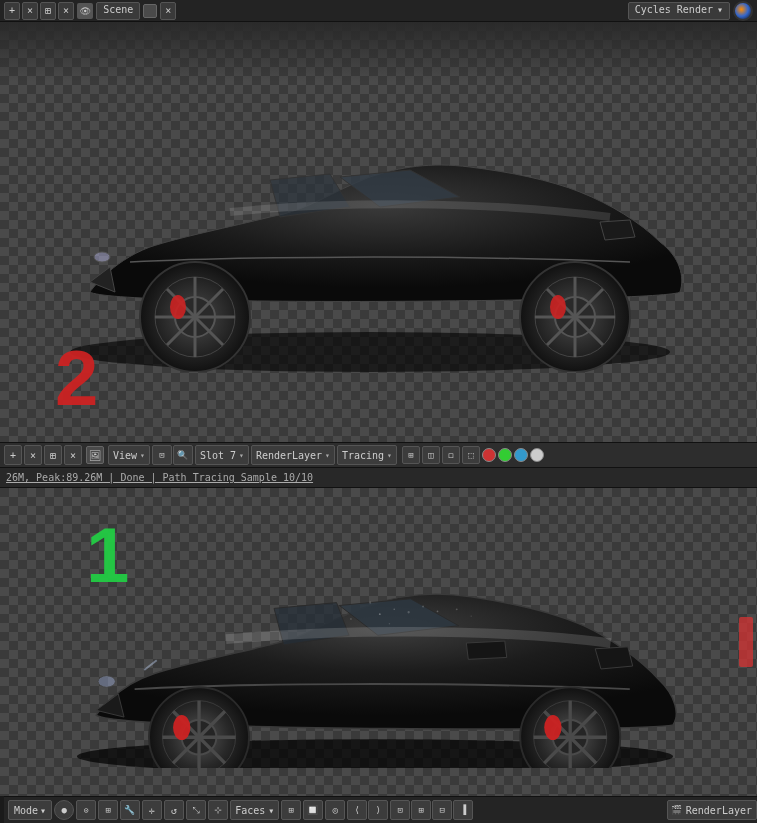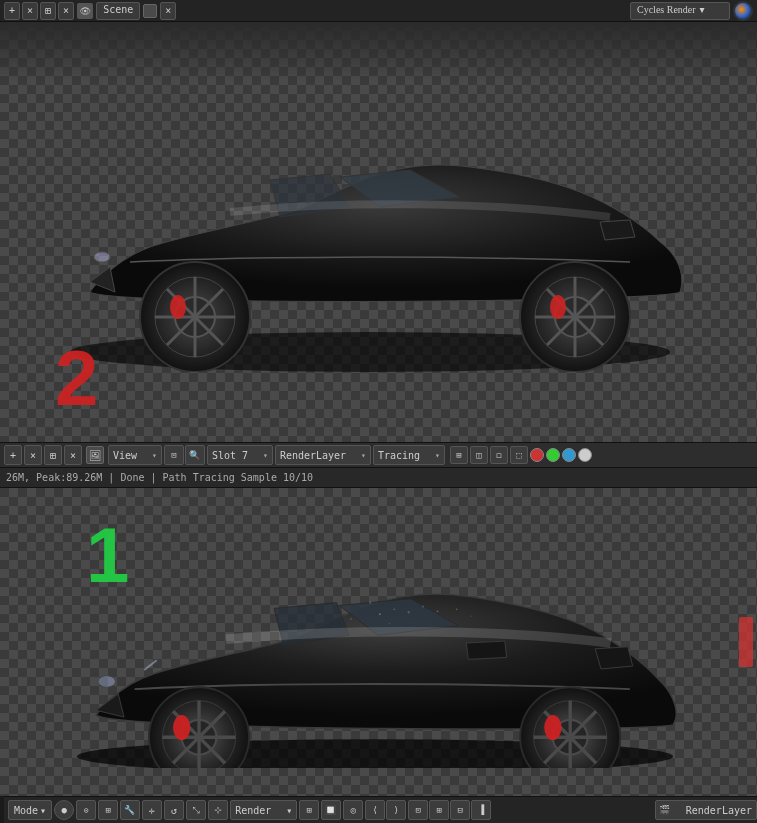--- a/index.html
+++ b/index.html
@@ -45,21 +45,21 @@
       background: #3c3c3c;
       border: 1px solid #555;
       color: #ccc;
       font-size: 10px;
       padding: 1px 4px;
       cursor: pointer;
       border-radius: 2px;
       height: 20px;
       display: flex;
       align-items: center;
-      gap: 15px;
+      gap: 3px;
       white-space: nowrap;
     }
 
     .dropdown-arrow {
       font-size: 8px;
       color: #aaa;
     }
 
     .spacer { flex: 1; }
 
@@ -87,21 +87,21 @@
       <div class="top-bar-btn">⊞</div>
       <div class="top-bar-btn">×</div>
     </div>
     <div style="width:16px;height:16px;background:#555;border-radius:2px;display:flex;align-items:center;justify-content:center;font-size:9px;">👁</div>
     <div class="scene-label">
       <span>Scene</span>
     </div>
     <div style="width:14px;height:14px;background:#4a4a4a;border:1px solid #666;border-radius:2px;"></div>
     <div class="top-bar-btn">×</div>
     <div class="spacer"></div>
-    <div class="scene-label" style="min-width:100px;font-family:Liberation Serif, serif;">
+    <div class="scene-label" style="min-width:100px;">
       <span>Cycles Render</span>
       <span style="margin-left:4px;">▾</span>
     </div>
     <div style="width:20px;height:20px;border-radius:50%;background:radial-gradient(circle at 40% 40%, #ff8c00, #3366cc, #111);border:2px solid #333;"></div>
   </div>
 
   <div style="position:absolute; top:22px; left:0; width:757px; height:420px; overflow:hidden;">
 
     <div style="position:absolute;top:0;left:0;right:0;bottom:0;background-image:repeating-conic-gradient(#4a4a4a 0% 25%, #3a3a3a 0% 50%);background-size:18px 18px;"></div>
 
@@ -208,21 +208,21 @@
       <div style="width:18px;height:18px;background:#3c3c3c;border:1px solid #555;border-radius:2px;display:flex;align-items:center;justify-content:center;font-size:9px;cursor:pointer;">◻</div>
       <div style="width:18px;height:18px;background:#3c3c3c;border:1px solid #555;border-radius:2px;display:flex;align-items:center;justify-content:center;font-size:9px;cursor:pointer;">⬚</div>
       <div style="width:14px;height:14px;border-radius:50%;background:#cc3333;border:1px solid #888;cursor:pointer;"></div>
       <div style="width:14px;height:14px;border-radius:50%;background:#33cc33;border:1px solid #888;cursor:pointer;"></div>
       <div style="width:14px;height:14px;border-radius:50%;background:#3399cc;border:1px solid #888;cursor:pointer;"></div>
       <div style="width:14px;height:14px;border-radius:50%;background:#cccccc;border:1px solid #888;cursor:pointer;"></div>
     </div>
   </div>
 
   <div style="position:absolute;top:468px;left:0;width:757px;height:20px;background:#282828;display:flex;align-items:center;padding:0 6px;border-bottom:1px solid #111;z-index:20;">
-    <span style="font-size:10px;color:#aaa;">26M, Peak:89.26M | Done | Path Tracing Sample 10/10</span>
+    <span style="font-size:10px;color:#aaa;text-decoration:underline;">26M, Peak:89.26M | Done | Path Tracing Sample 10/10</span>
   </div>
 
   <div style="position:absolute;top:488px;left:0;width:757px;height:308px;overflow:hidden;">
 
     <div style="position:absolute;top:0;left:0;right:0;bottom:0;background-image:repeating-conic-gradient(#4a4a4a 0% 25%, #3a3a3a 0% 50%);background-size:18px 18px;"></div>
 
     <div style="position:absolute;top:30px;left:30px;width:690px;height:250px;">
       <svg viewBox="0 0 690 260" style="width:100%;height:100%;">
         <defs>
           <radialGradient id="bodyGrad2" cx="50%" cy="25%" r="65%">
@@ -310,21 +310,21 @@
     <div style="width:20px;height:20px;background:#3c3c3c;border:1px solid #555;border-radius:2px;display:flex;align-items:center;justify-content:center;font-size:8px;cursor:pointer;">⊙</div>
     <div style="width:20px;height:20px;background:#3c3c3c;border:1px solid #555;border-radius:2px;display:flex;align-items:center;justify-content:center;font-size:9px;cursor:pointer;">⊞</div>
     <div style="width:20px;height:20px;background:#3c3c3c;border:1px solid #555;border-radius:2px;display:flex;align-items:center;justify-content:center;font-size:9px;cursor:pointer;">🔧</div>
 
     <div style="width:20px;height:20px;background:#3c3c3c;border:1px solid #555;border-radius:2px;display:flex;align-items:center;justify-content:center;font-size:10px;cursor:pointer;">✛</div>
     <div style="width:20px;height:20px;background:#3c3c3c;border:1px solid #555;border-radius:2px;display:flex;align-items:center;justify-content:center;font-size:10px;cursor:pointer;">↺</div>
     <div style="width:20px;height:20px;background:#3c3c3c;border:1px solid #555;border-radius:2px;display:flex;align-items:center;justify-content:center;font-size:9px;cursor:pointer;">⤡</div>
     <div style="width:20px;height:20px;background:#3c3c3c;border:1px solid #555;border-radius:2px;display:flex;align-items:center;justify-content:center;font-size:9px;cursor:pointer;">⊹</div>
 
     <div class="toolbar-dropdown">
-      <span>Render</span>
+      <span>Faces</span>
       <span>▾</span>
     </div>
 
     <div style="width:20px;height:20px;background:#3c3c3c;border:1px solid #555;border-radius:2px;display:flex;align-items:center;justify-content:center;font-size:9px;cursor:pointer;">⊞</div>
     <div style="width:20px;height:20px;background:#3c3c3c;border:1px solid #555;border-radius:2px;display:flex;align-items:center;justify-content:center;font-size:9px;cursor:pointer;">🔲</div>
     <div style="width:20px;height:20px;background:#3c3c3c;border:1px solid #555;border-radius:2px;display:flex;align-items:center;justify-content:center;font-size:9px;cursor:pointer;">◎</div>
 
     <div style="display:flex;gap:1px;">
       <div style="width:20px;height:20px;background:#3c3c3c;border:1px solid #555;border-radius:2px;display:flex;align-items:center;justify-content:center;font-size:9px;cursor:pointer;">⟨</div>
       <div style="width:20px;height:20px;background:#3c3c3c;border:1px solid #555;border-radius:2px;display:flex;align-items:center;justify-content:center;font-size:9px;cursor:pointer;">⟩</div>

